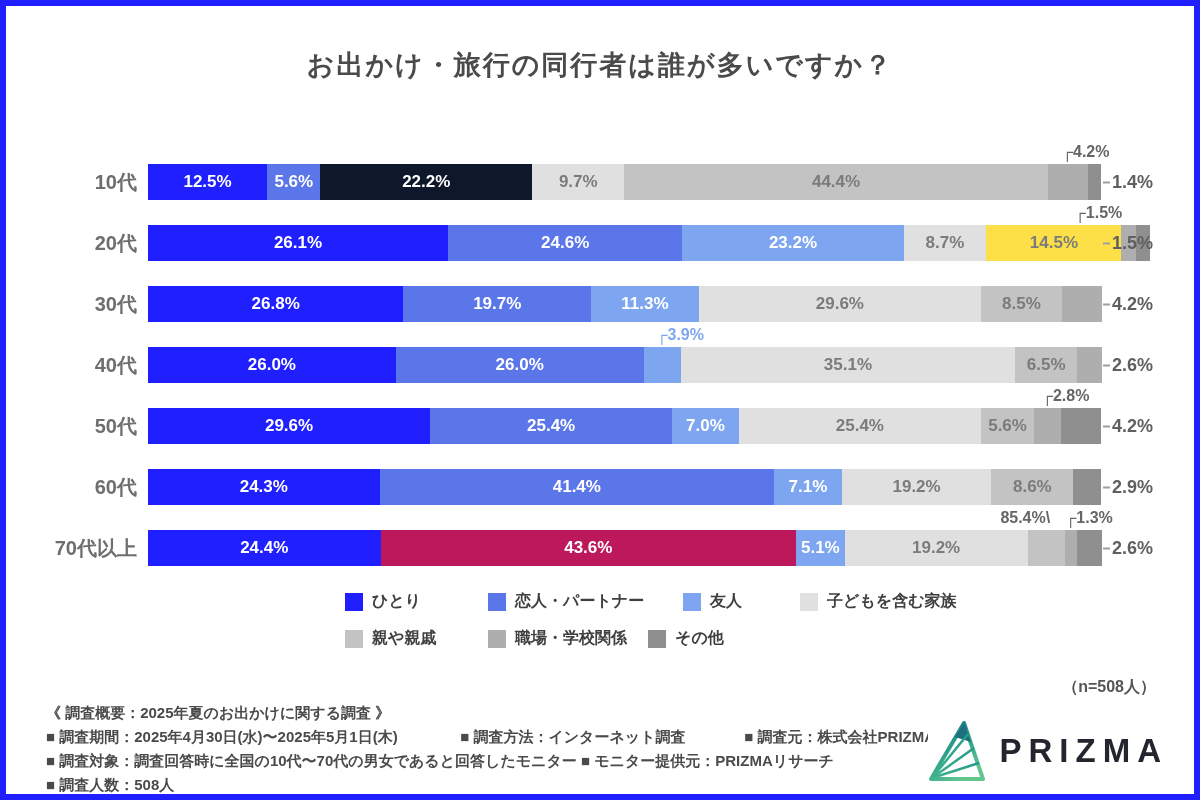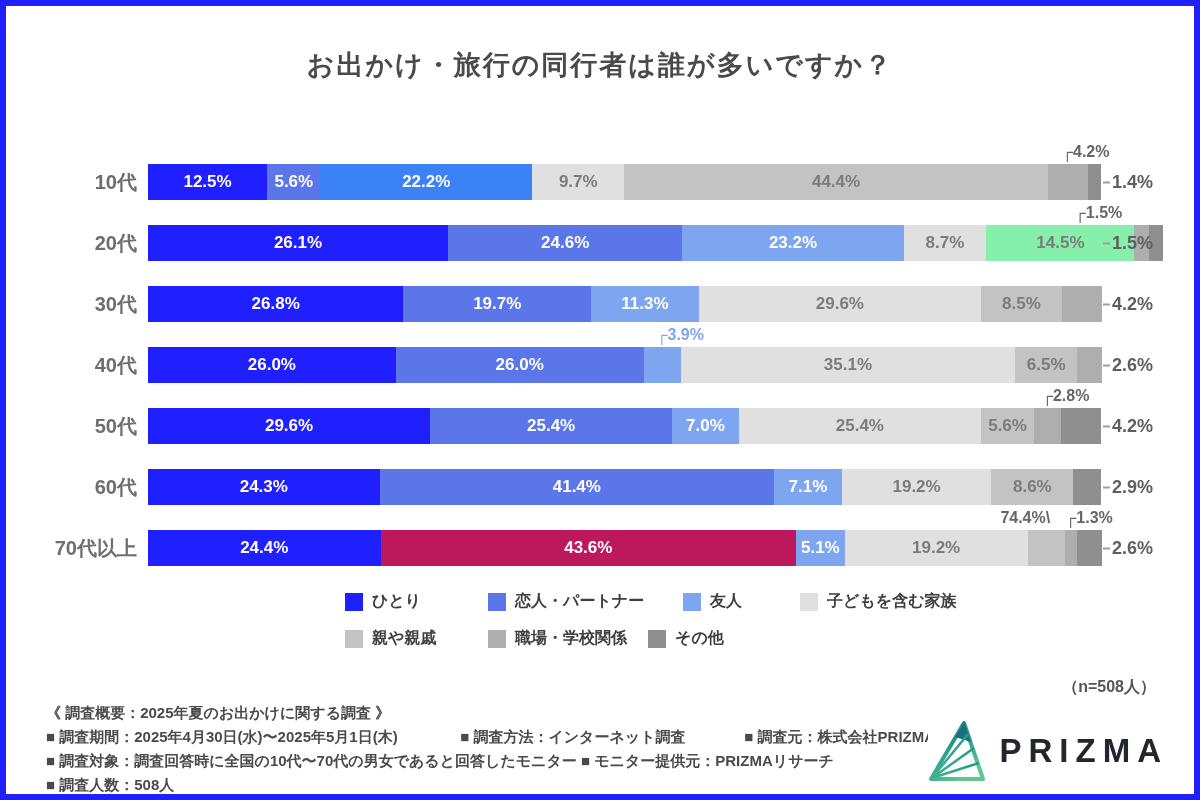--- a/index.html
+++ b/index.html
@@ -39,21 +39,21 @@
   <div class="chart">
       <div class="row">
         <div class="row-label">10代</div>
         <div class="track">
           <div class="seg" style="width: 119.125px; background: rgb(31, 31, 255);">
             <span style="color: rgb(255, 255, 255);">12.5%</span>
           </div>
           <div class="seg" style="width: 53.368px; background: rgb(91, 118, 233);">
             <span style="color: rgb(255, 255, 255);">5.6%</span>
           </div>
-          <div class="seg" style="width: 211.566px; background: #3b82f6;">
+          <div class="seg" style="width: 211.566px; background: #0f172a;">
             <span style="color: rgb(255, 255, 255);">22.2%</span>
           </div>
           <div class="seg" style="width: 92.441px; background: rgb(224, 224, 224);">
             <span style="color: rgb(123, 123, 123);">9.7%</span>
           </div>
           <div class="seg" style="width: 423.132px; background: rgb(195, 195, 195);">
             <span style="color: rgb(123, 123, 123);">44.4%</span>
           </div>
           <div class="seg" style="width: 40.026px; background: rgb(174, 174, 174);"></div>
           <div class="seg" style="width: 13.342px; background: rgb(143, 143, 143);"></div>
@@ -69,21 +69,21 @@
           </div>
           <div class="seg" style="width: 234.438px; background: rgb(91, 118, 233);">
             <span style="color: rgb(255, 255, 255);">24.6%</span>
           </div>
           <div class="seg" style="width: 221.096px; background: rgb(126, 166, 240); text-align: center;">
             <span style="color: rgb(255, 255, 255);">23.2%</span>
           </div>
           <div class="seg" style="width: 82.911px; background: rgb(224, 224, 224);">
             <span style="color: rgb(123, 123, 123);">8.7%</span>
           </div>
-          <div class="seg" style="width: 148px; background: #86efac;">
+          <div class="seg" style="width: 135px; background: #fde047;">
             <span style="color: rgb(123, 123, 123);">14.5%</span>
           </div>
           <div class="seg" style="width: 14.295px; background: rgb(174, 174, 174);"></div>
           <div class="seg" style="width: 14.295px; background: rgb(143, 143, 143);"></div>
           <div class="callout" style="color: rgb(102, 102, 102); left: 926.51px;">┌1.5%</div>
           <div class="rlabel"><span class="dash"></span>1.5%</div>
         </div>
       </div>
       <div class="row">
         <div class="row-label">30代</div>
@@ -185,21 +185,21 @@
           </div>
           <div class="seg" style="width: 48.603px; background: rgb(126, 166, 240);">
             <span style="color: rgb(255, 255, 255);">5.1%</span>
           </div>
           <div class="seg" style="width: 182.976px; background: rgb(224, 224, 224);">
             <span style="color: rgb(123, 123, 123);">19.2%</span>
           </div>
           <div class="seg" style="width: 37.167px; background: rgb(195, 195, 195);"></div>
           <div class="seg" style="width: 12.389px; background: rgb(174, 174, 174);"></div>
           <div class="seg" style="width: 24.778px; background: rgb(143, 143, 143);"></div>
-          <div class="callout" style="color: rgb(102, 102, 102); left: 902.202px; transform: translateX(-100%);">74.4%\</div>
+          <div class="callout" style="color: rgb(102, 102, 102); left: 902.202px; transform: translateX(-100%);">85.4%\</div>
           <div class="callout" style="color: rgb(102, 102, 102); left: 916.981px;">┌1.3%</div>
           <div class="rlabel"><span class="dash"></span>2.6%</div>
         </div>
       </div>
     </div>
 
   <div class="legend">
       <div class="lg-item" style="left: 339px; top: 0px;">
         <span class="sw" style="background: rgb(31, 31, 255);"></span>
         <span>ひとり</span>

